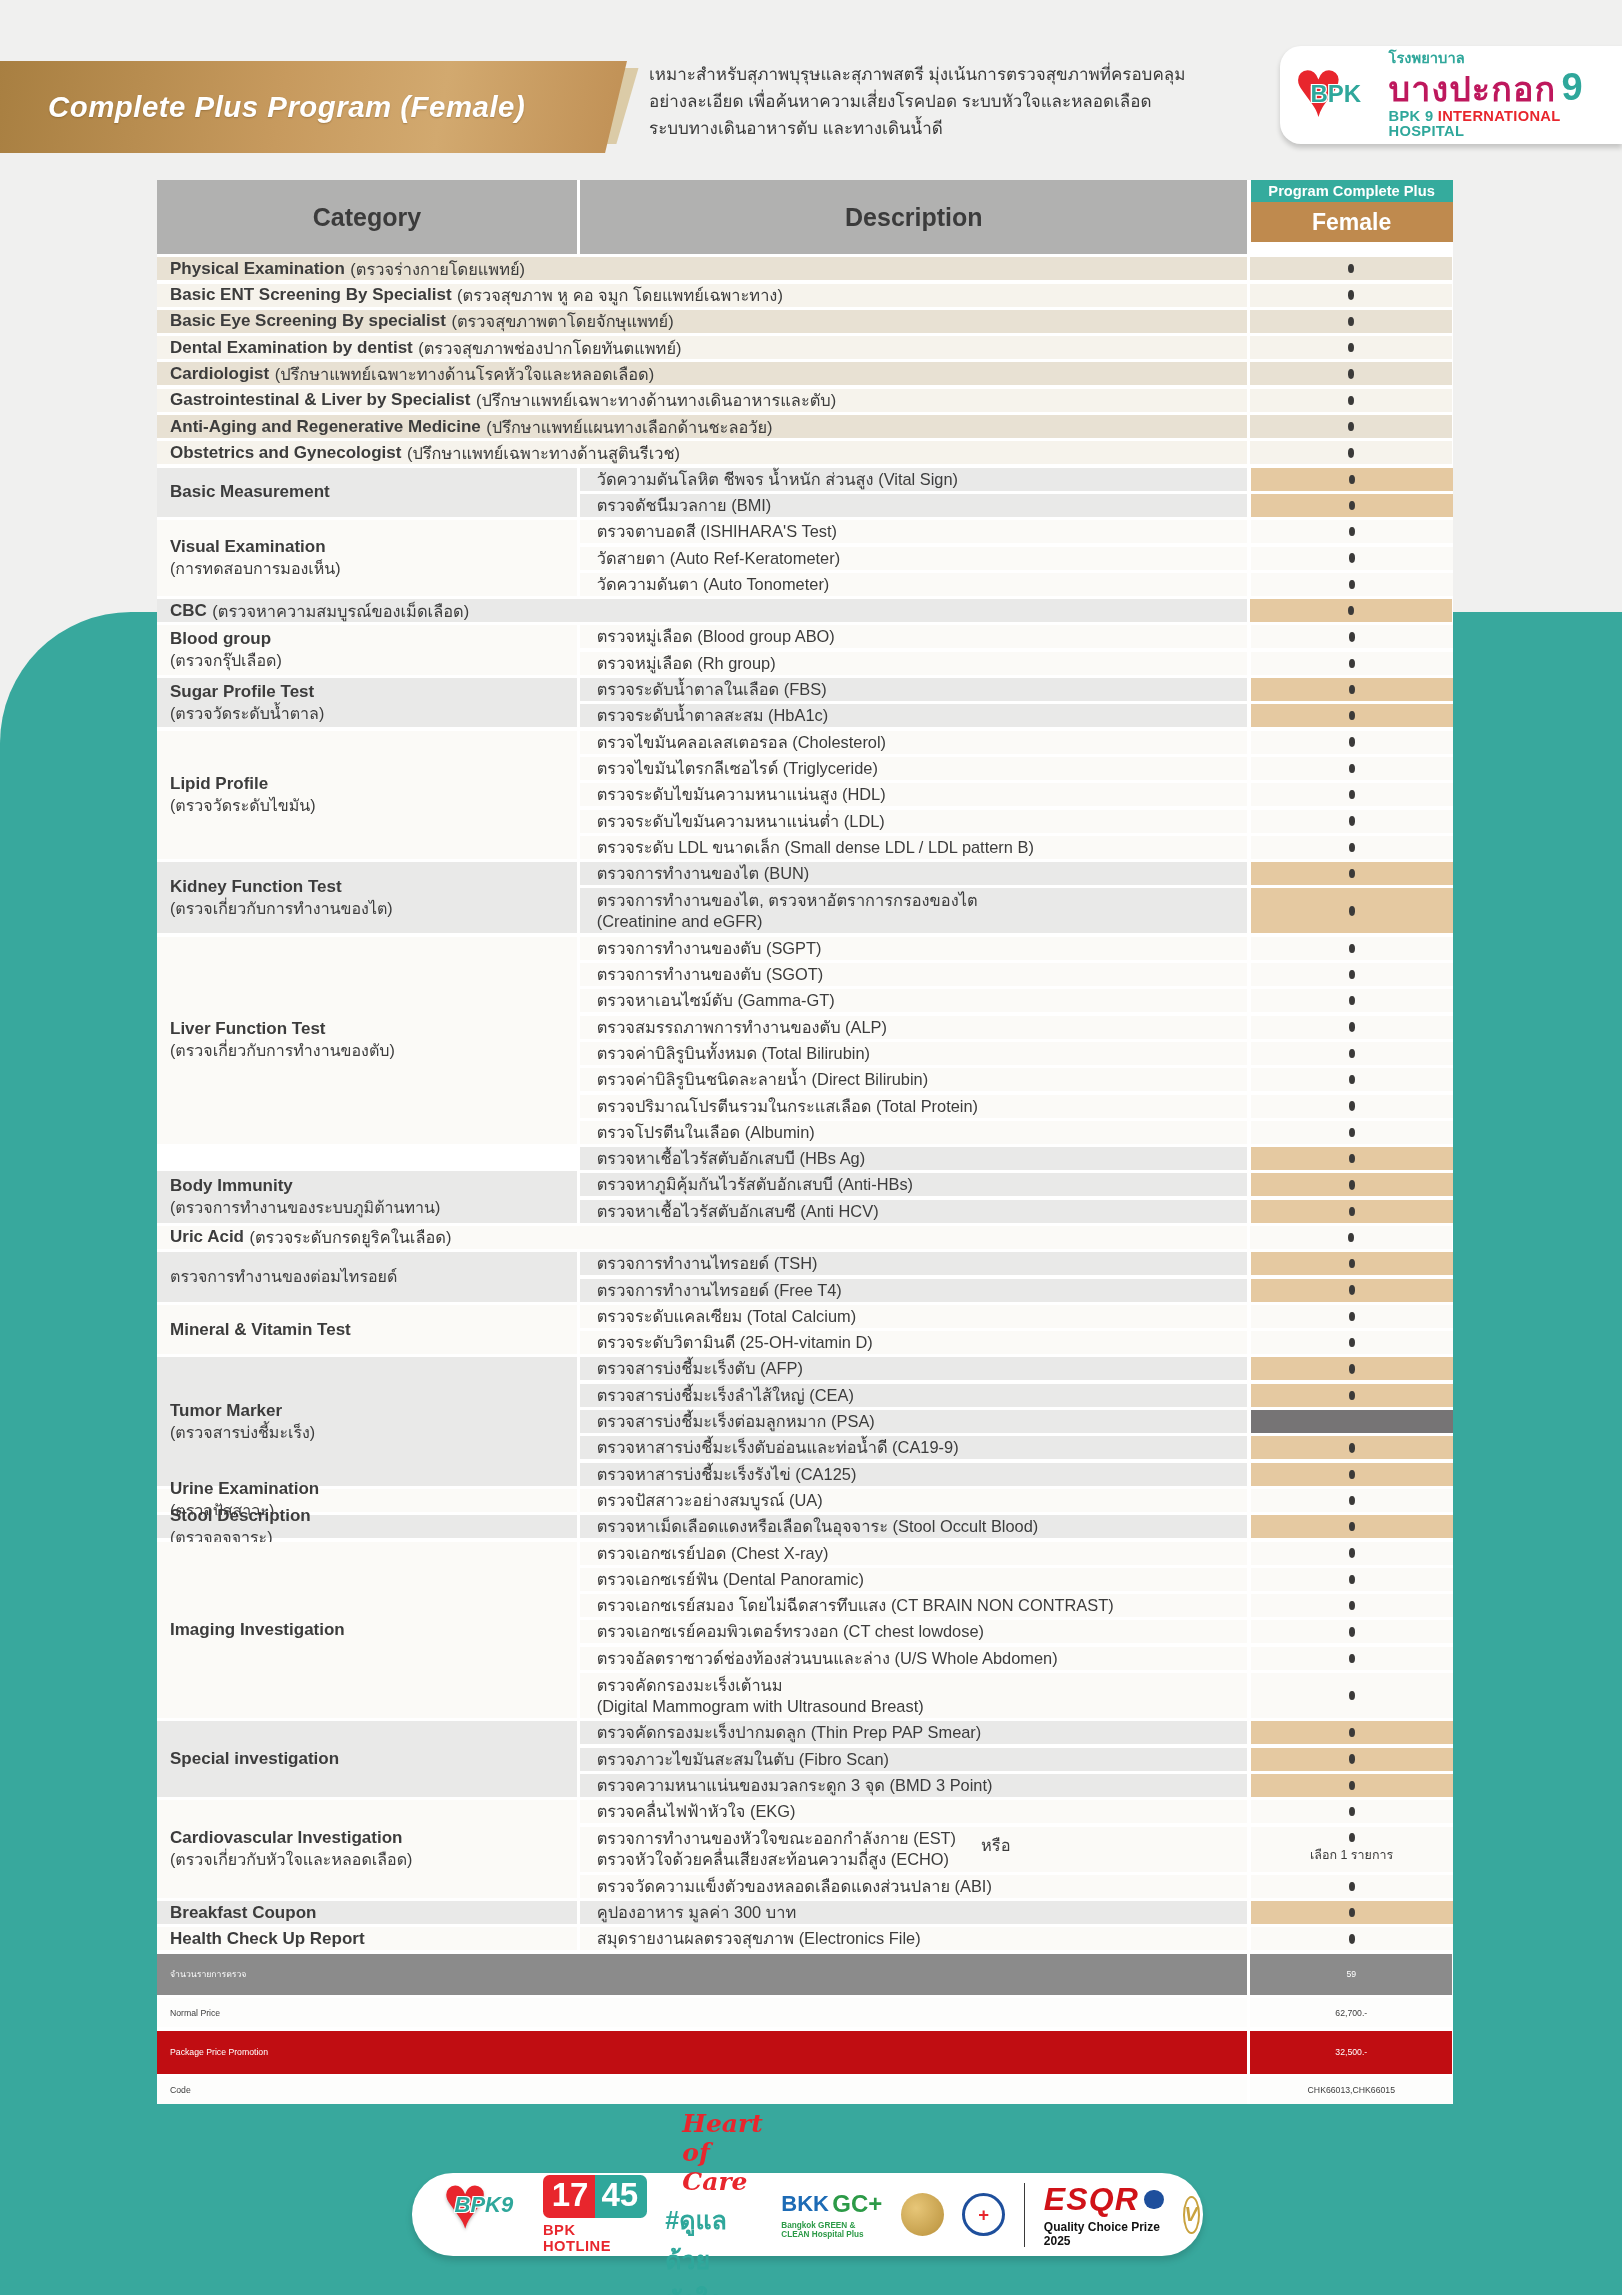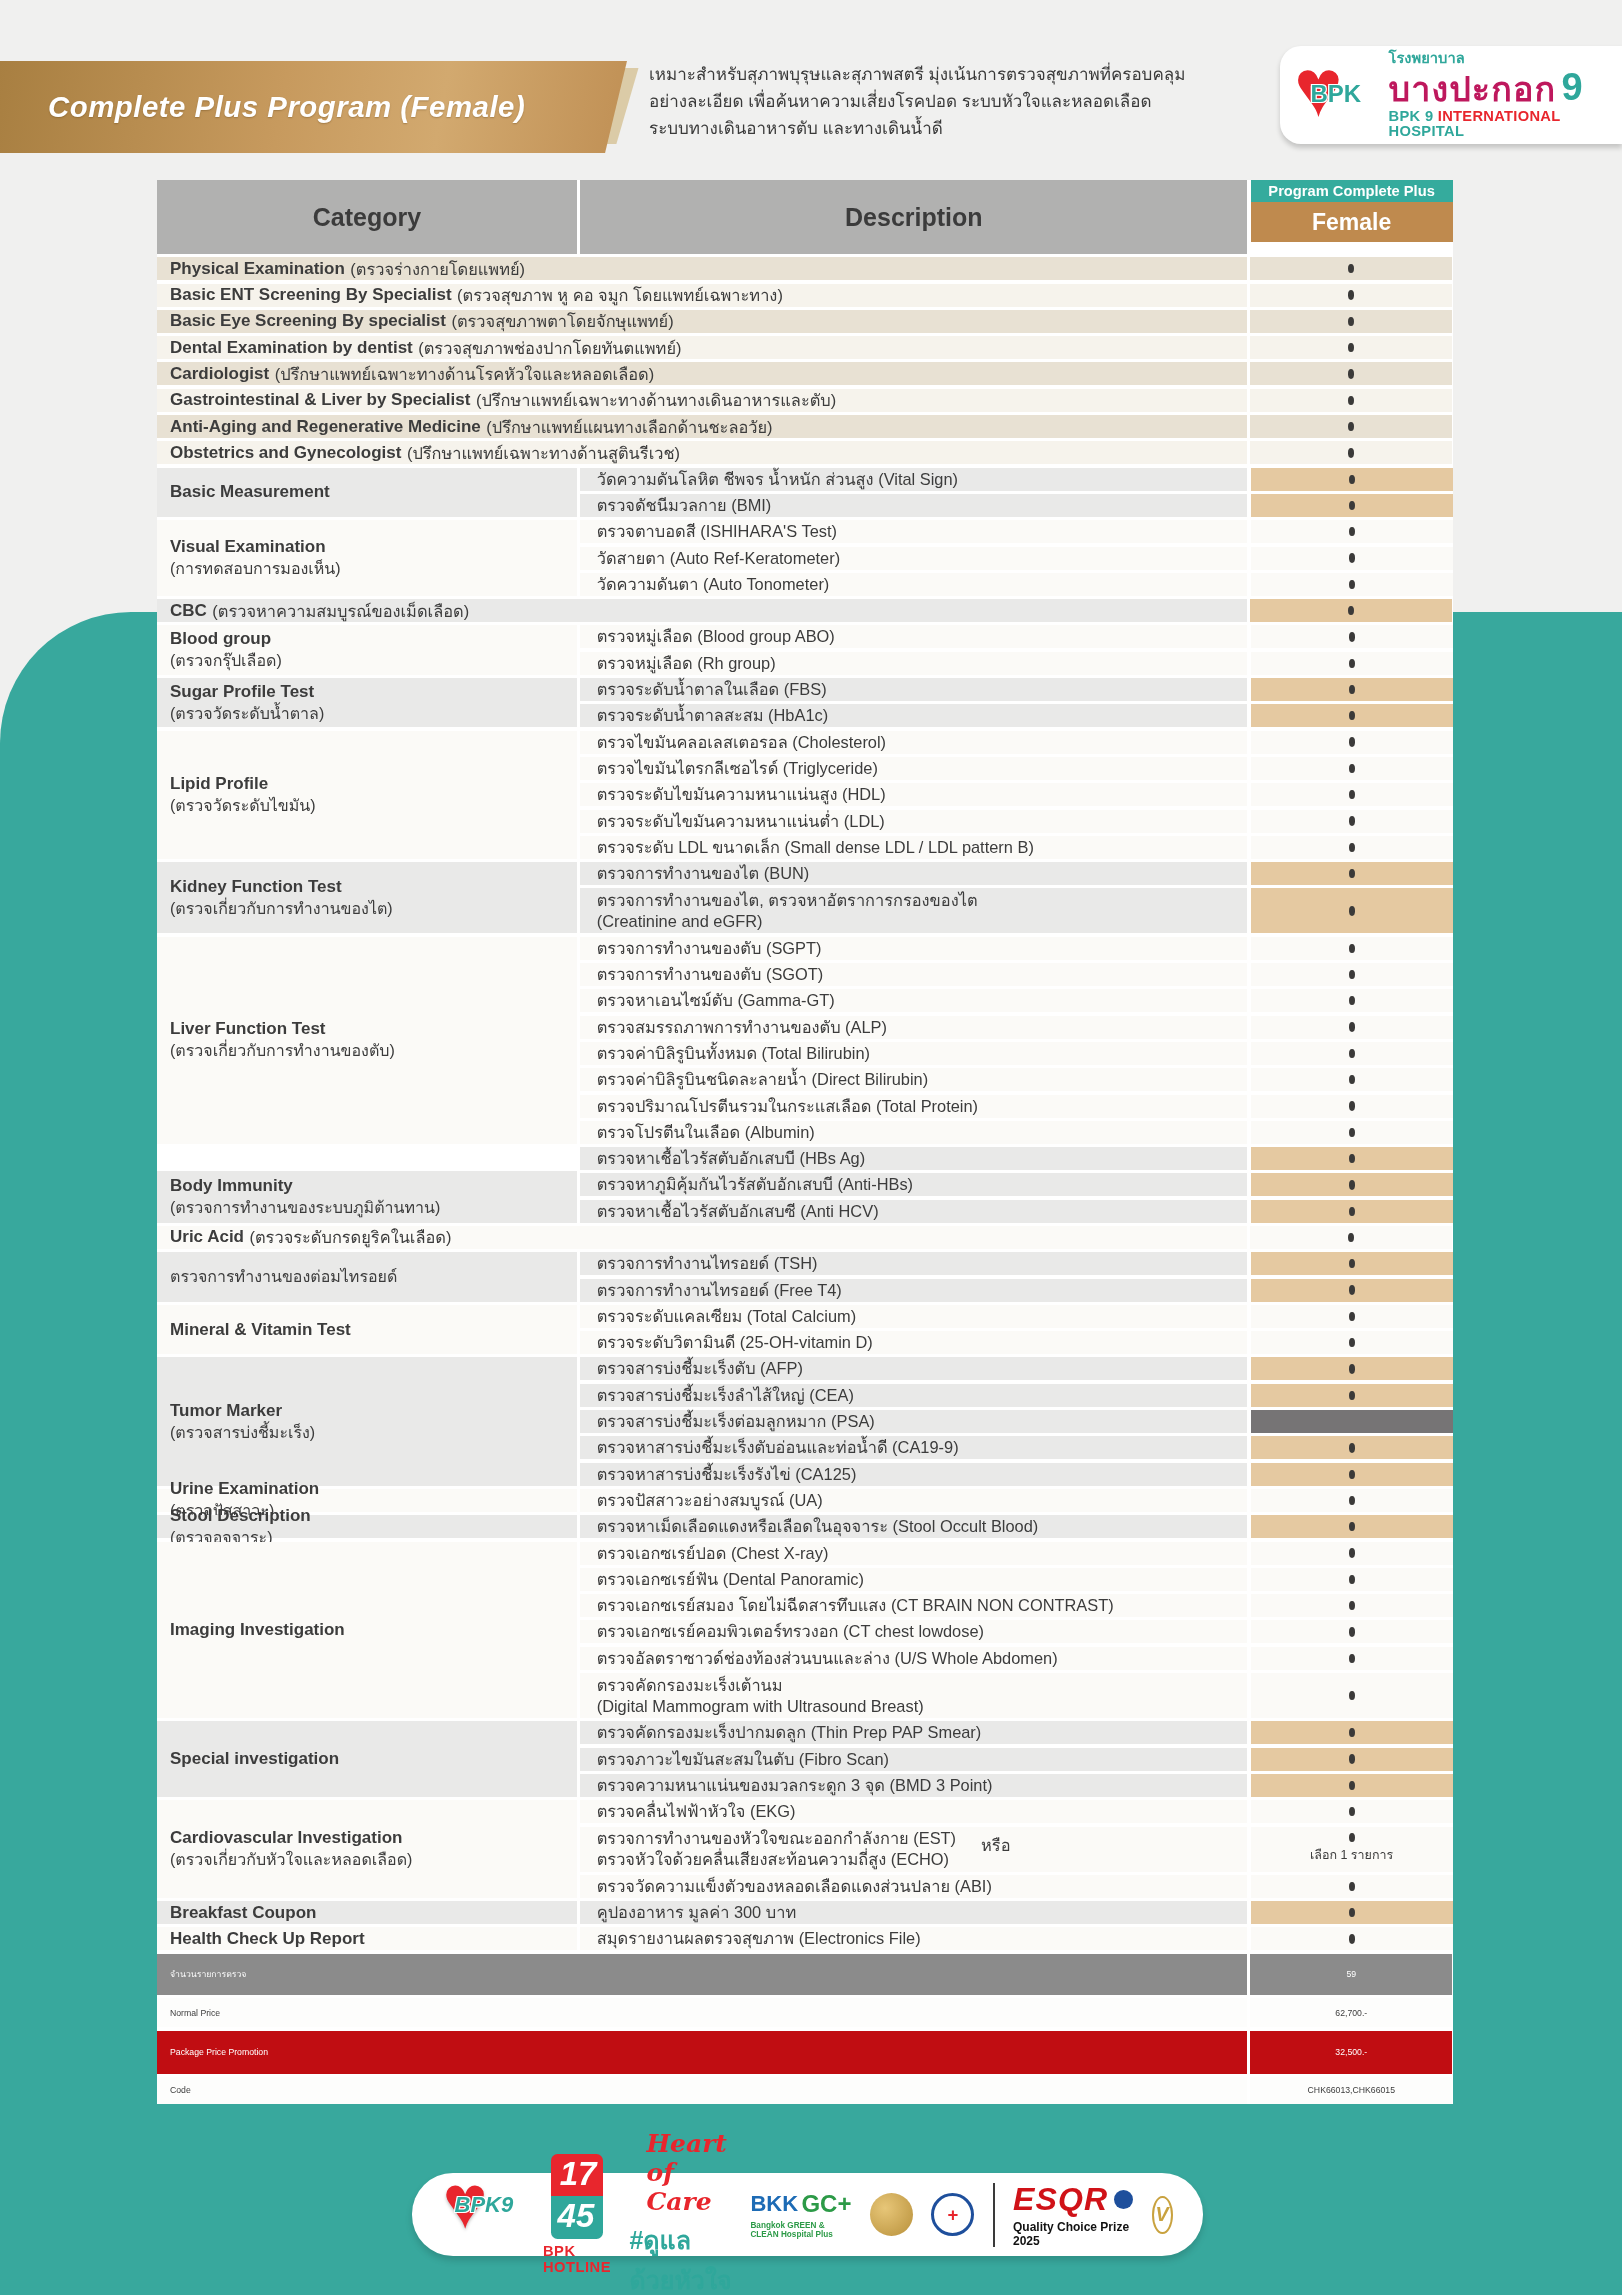--- a/index.html
+++ b/index.html
@@ -80,21 +80,21 @@
   
   .footer{position:absolute;left:412px;top:2173px;width:791px;height:83px;background:#fff;
     border-radius:41px;box-shadow:0 4.4px 7.6px rgba(0,0,0,.15);
     display:flex;align-items:center;gap:18.5px;padding:0 30.5px;box-sizing:border-box;}
   .f-heart{position:relative;width:82px;height:82px;flex:0 0 auto;margin-top:-14px;}
   .f-heart .glyph{position:absolute;left:0;top:-5.5px;font-size:76px;color:#e8262d;line-height:82px;
     text-shadow:0 2.2px 3.3px rgba(0,0,0,.25);}
   .f-heart .txt{position:absolute;left:12px;top:25px;color:#2fa79b;font-weight:bold;font-size:22px;font-style:italic;
     text-shadow:-1.1px -1.1px 0 #fff,1.1px -1.1px 0 #fff,-1.1px 1.1px 0 #fff,1.1px 1.1px 0 #fff;}
   .hotline{display:flex;flex-direction:column;align-items:center;}
-  .hot-num{display:flex;border-radius:6.5px;overflow:hidden;font-style:italic;font-weight:bold;font-size:33px;color:#fff;flex-direction:column;}
+  .hot-num{display:flex;border-radius:6.5px;overflow:hidden;font-weight:bold;font-size:33px;color:#fff;}
   .hot-num .a{background:#e8262d;padding:1.1px 6.5px 3.3px 8.7px;}
   .hot-num .b{background:#2fa79b;padding:1.1px 8.7px 3.3px 6.5px;}
   .hot-label{color:#e8262d;font-weight:bold;font-size:14.7px;margin-top:4.4px;letter-spacing:0.5px;}
   .slogan{display:flex;flex-direction:column;}
   .slogan .en{font-family:"DejaVu Serif","Liberation Serif",serif;font-style:italic;font-weight:bold;
     color:#e8262d;font-size:25px;margin-left:17px;}
   .slogan .th{color:#2fa79b;font-weight:bold;font-size:25px;margin-top:3.3px;}
   .bkk{display:flex;flex-direction:column;align-items:center;}
   .bkk .row{display:flex;align-items:center;gap:3.3px;}
   .bkk .b{color:#1d6bb5;font-weight:bold;font-size:22px;}

